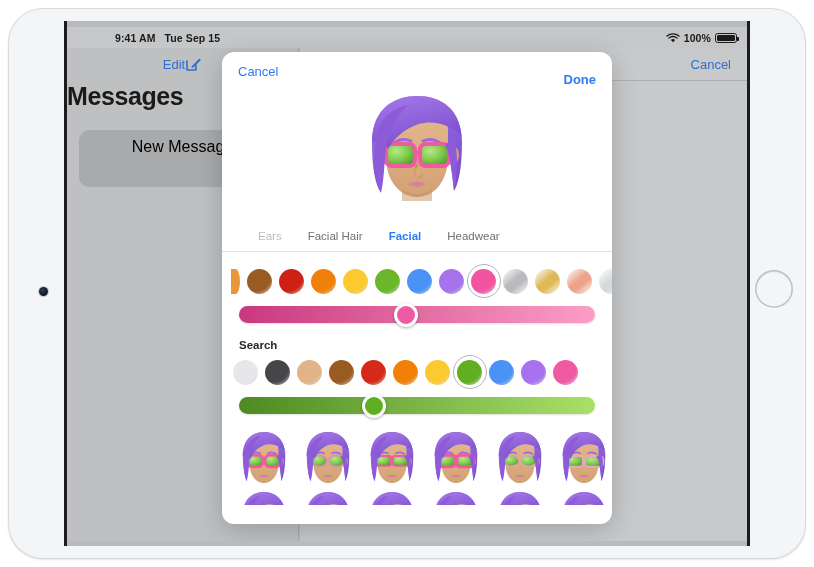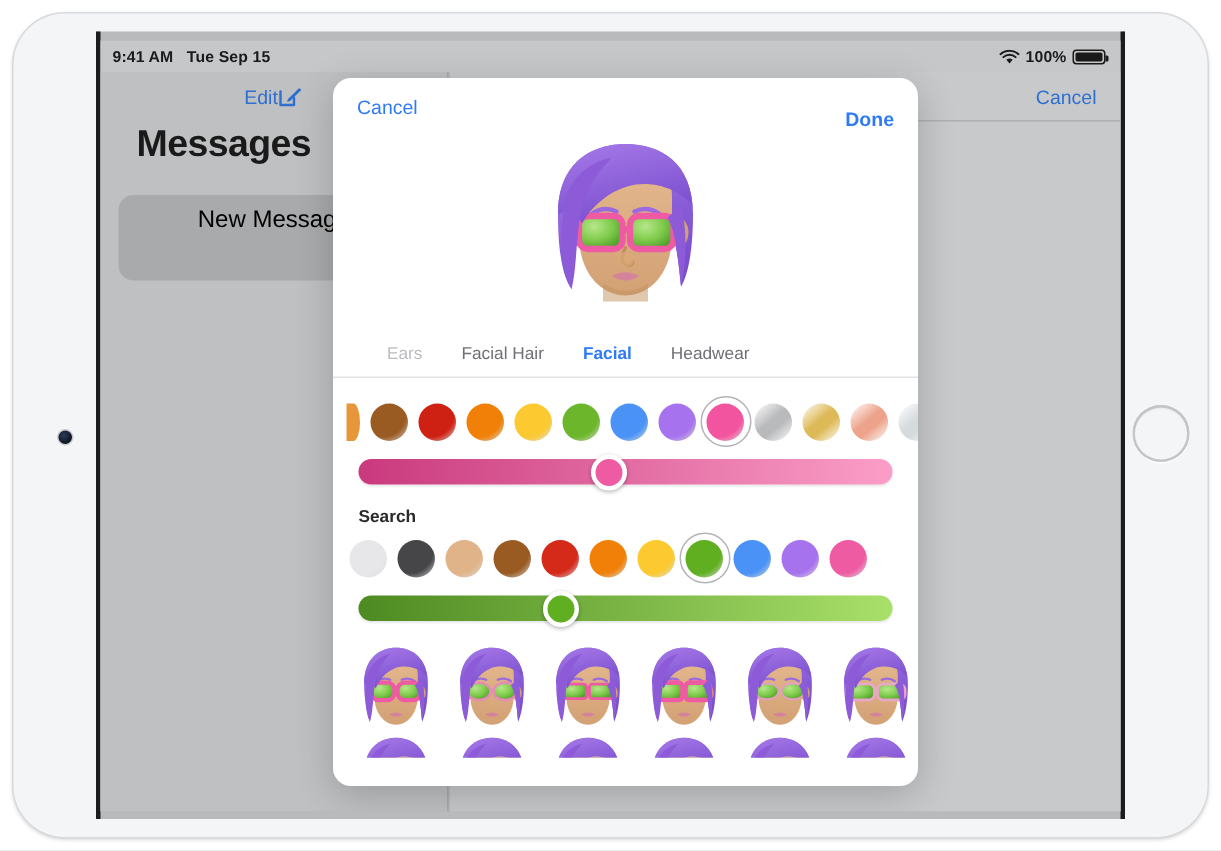--- a/index.html
+++ b/index.html
@@ -54,20 +54,21 @@
   }
 
   
   #status-bar {
     position: absolute; left: 0; top: 0;
     width: 680px; height: 21px;
     background: #c6c7c9;
     display: flex; align-items: center;
     font-size: 10.5px; font-weight: bold; color: #1a1a1a;
     letter-spacing: .1px;
+    padding-left: 40px;
   }
   #status-left { margin-left: 8px; display: flex; gap: 9px; }
   #status-right {
     margin-left: auto; margin-right: 10px;
     display: flex; align-items: center; gap: 4px;
   }
   .wifi-icon { display: block; }
   .battery-shell {
     width: 22px; height: 10px;
     border: 1.2px solid #1a1a1a; border-radius: 2.6px;
@@ -95,21 +96,21 @@
     border-right: 1px solid #a9aaac;
   }
   #sidebar-top {
     height: 32px; display: flex; align-items: center;
     justify-content: center; padding: 0 12px;
   }
   #edit-button { font-size: 13px; color: #2f6fd0; }
   #compose-icon { width: 17px; height: 17px; display: block; }
   #messages-title {
     font-size: 25px; font-weight: bold; color: #1a1a1a;
-    padding: 2px 14px 8px 24px; letter-spacing: -.4px;
+    padding: 2px 14px 8px 0; letter-spacing: -.4px;
   }
   #search-field {
     margin: 0 12px; height: 27px; border-radius: 9px;
     background: #b0b1b3;
     display: flex; align-items: center; gap: 5px; padding: 0 8px;
   }
   #conversation-row {
     margin: 11px 12px 0 12px; height: 57px;
     border-radius: 10px; background: #a9aaac;
     display: flex; align-items: flex-start; justify-content: center;

